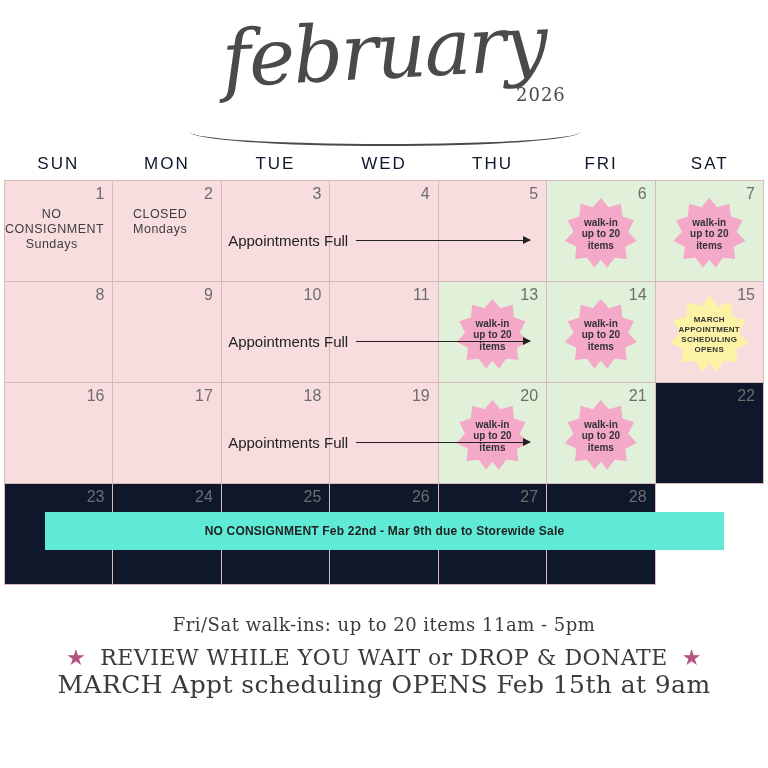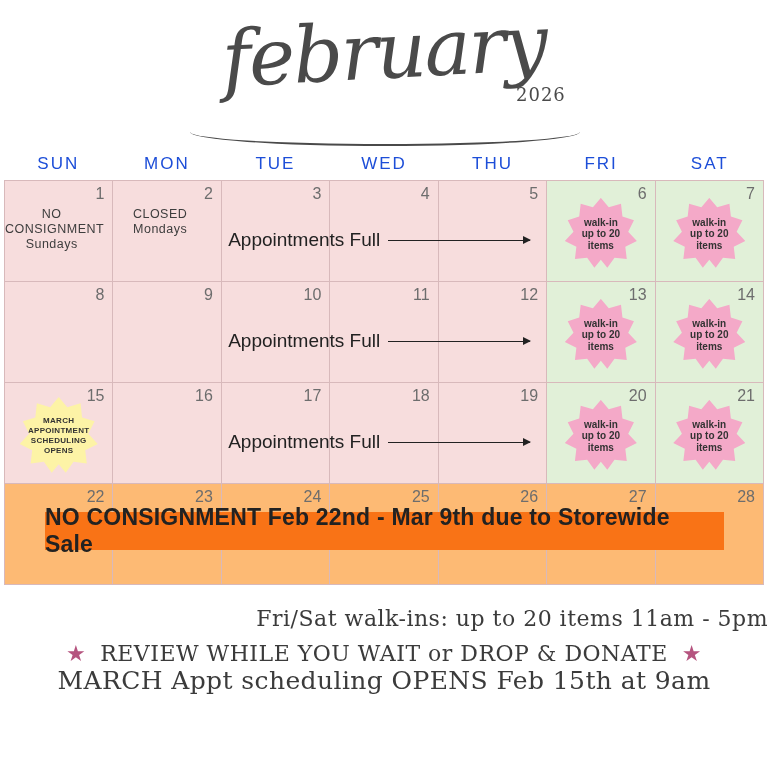--- a/index.html
+++ b/index.html
@@ -62,21 +62,21 @@
     display: grid;
     grid-template-columns: repeat(7, 1fr);
     margin: 0 4px;
     height: 32px;
     align-items: center;
   }
   .dow {
     text-align: center;
     font-size: 17px;
     letter-spacing: 2px;
-    color: #1d4ed8;
+    color: #0f172a;
     font-family: "Liberation Sans", sans-serif;
   }
 
   
   .grid {
     margin: 0 4px;
     display: grid;
     grid-template-columns: repeat(7, 1fr);
     grid-template-rows: repeat(4, 101px);
     border-top: 1px solid #d8b9bb;
@@ -87,21 +87,21 @@
     border-right: 1px solid #d8b9bb;
     border-bottom: 1px solid #d8b9bb;
     position: relative;
     background: #f7dddd;
     overflow: visible;
   }
   .cell.green {
     background: #e1f0d8;
   }
   .cell.pale {
-    background: #fdba74;
+    background: #0f172a;
   }
   .daynum {
     position: absolute;
     top: 4px;
     right: 8px;
     font-size: 16px;
     color: #6d6d6d;
     font-family: "Liberation Sans", sans-serif;
   }
   .cell-note {
@@ -154,21 +154,21 @@
 
   
   .apptbar {
     position: absolute;
     height: 20px;
     display: flex;
     align-items: center;
     pointer-events: none;
   }
   .apptbar .txt {
-    font-size: 19px;
+    font-size: 15px;
     color: #222;
     white-space: nowrap;
     font-family: "Liberation Sans", sans-serif;
   }
   .apptbar .arrow {
     position: relative;
     height: 1px;
     background: #222;
     margin-left: 8px;
     flex: 1;
@@ -182,47 +182,46 @@
     border-top: 4.5px solid transparent;
     border-bottom: 4.5px solid transparent;
   }
 
   
   .banner {
     position: absolute;
     left: 40px;
     right: 40px;
     height: 38px;
-    background: #f97316;
+    background: #5eead4;
     display: flex;
     align-items: center;
     justify-content: center;
-    font-size: 23px;
+    font-size: 12px;
     font-weight: bold;
     color: #222;
     letter-spacing: 0.2px;
   }
 
   
   .footer {
     position: absolute;
     left: 0;
     right: 0;
     top: 600px;
     text-align: center;
   }
   .foot-line {
     font-family: "DejaVu Serif", serif;
     color: #3b3b3b;
   }
   .foot1 {
-    font-size: 22px;
+    font-size: 18px;
     letter-spacing: 0.5px;
-    margin-top: 6px;
-    text-align: right;
+    margin-top: 14px;
   }
   .foot2 {
     font-size: 22px;
     letter-spacing: 0.5px;
     margin-top: 10px;
     display: flex;
     align-items: center;
     justify-content: center;
     gap: 14px;
   }
@@ -298,23 +297,20 @@
       </div>
       <div class="cell">
         <div class="daynum">9</div>
       </div>
       <div class="cell">
         <div class="daynum">10</div>
       </div>
       <div class="cell">
         <div class="daynum">11</div>
       </div>
-      <div class="cell">
-        <div class="daynum">12</div>
-      </div>
       <div class="cell green">
         <div class="daynum">13</div>
         <div class="burst">
           <span>walk-in<br>up to 20<br>items</span>
         </div>
       </div>
       <div class="cell green">
         <div class="daynum">14</div>
         <div class="burst">
           <span>walk-in<br>up to 20<br>items</span>

